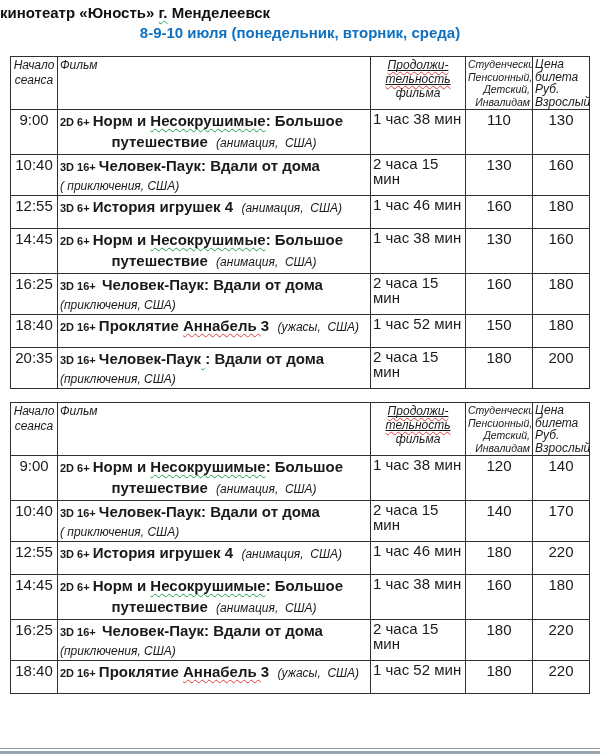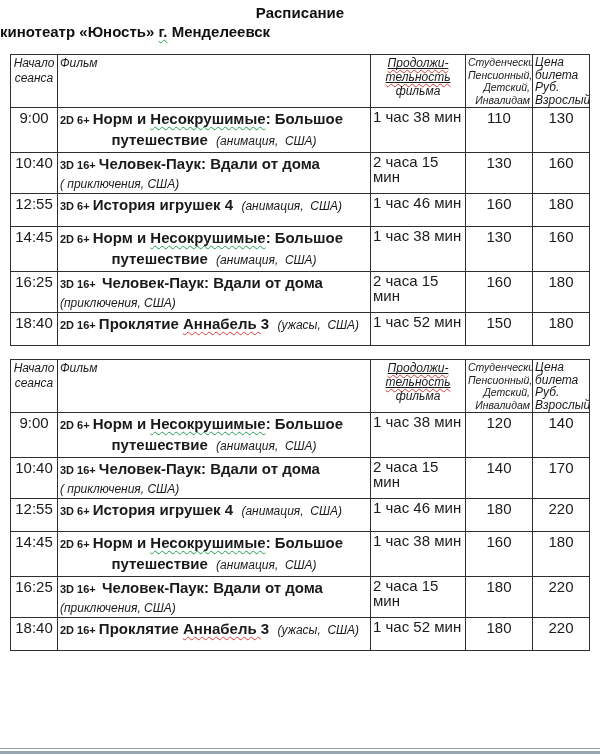--- a/index.html
+++ b/index.html
@@ -69,24 +69,24 @@
   .bottom-bar{position:absolute;left:0;right:0;bottom:0;height:6px;}
   .bottom-bar .l1{height:1px;background:#8e9aa4;}
   .bottom-bar .l2{height:2px;background:#ffffff;}
   .bottom-bar .l3{height:3px;background:#97a5b1;}
 </style>
 </head>
 <body>
 
 <div class="doc">
 
-  <div class="page-title">Расписание</div>
 
   <div class="page-subtitle"><span>кинотеатр «Юность» </span><span class="sq-green">г.</span><span> Менделеевск</span></div>
 
+  <div class="date-blue">8-9-10 июля (понедельник, вторник, среда)</div>
 
   <div>
       <table class="sched">
         <colgroup>
           <col style="width: 47px;">
           <col style="width: 313px;">
           <col style="width: 95px;">
           <col style="width: 67px;">
           <col style="width: 57px;">
         </colgroup>
@@ -166,20 +166,30 @@
           </tr>
           <tr class="single">
             <td class="c-time">18:40</td>
             <td class="c-film">
               <div class="film-line"><span class="seg-prefix">2D 16+ </span><span class="seg-title">Проклятие </span><span class="seg-title sq-red">Аннабель </span><span class="seg-title">3  </span><span class="seg-genre">(ужасы,  США)</span></div>
             </td>
             <td class="c-dur">1 час 52 мин</td>
             <td class="c-price">150</td>
             <td class="c-price">180</td>
           </tr>
+          <tr class="double">
+            <td class="c-time">20:35</td>
+            <td class="c-film">
+              <div class="film-line"><span class="seg-prefix">3D 16+ </span><span class="seg-title">Человек-Паук</span><span class="seg-title sq-green"> </span><span class="seg-title">: Вдали от дома</span></div>
+              <div class="film-line genre-line"><span class="seg-genre">(приключения, США)</span></div>
+            </td>
+            <td class="c-dur">2 часа 15 мин</td>
+            <td class="c-price">180</td>
+            <td class="c-price">200</td>
+          </tr>
         </tbody>
       </table>
     </div>
 
 
   <div>
       <table class="sched">
         <colgroup>
           <col style="width: 47px;">
           <col style="width: 313px;">

